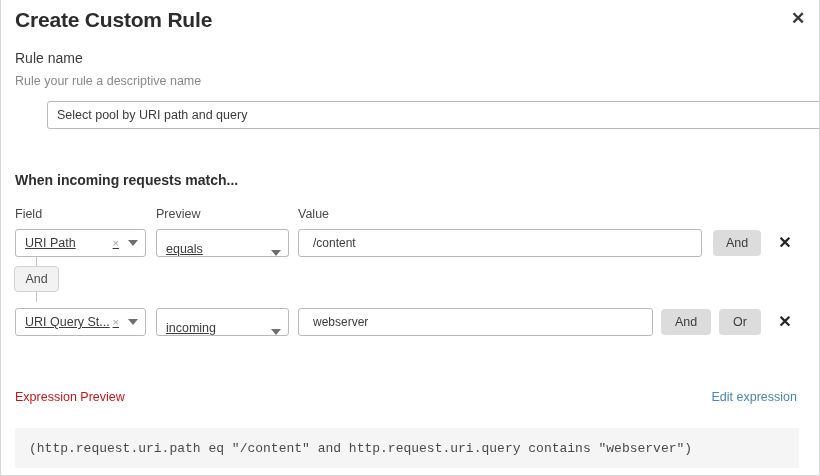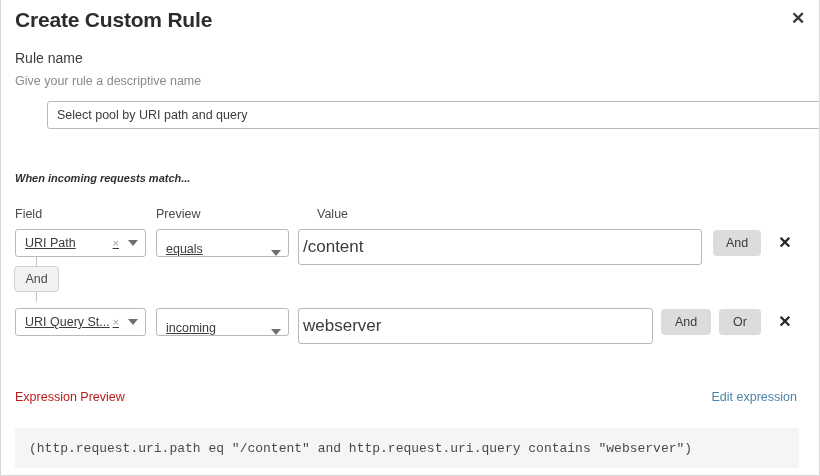--- a/index.html
+++ b/index.html
@@ -49,29 +49,29 @@
     background: #fff;
     font-size: 12.5px; color: #3c3c3c;
     padding: 0 9px;
     font-family: "Liberation Sans", sans-serif;
     outline: none;
     margin-left: 32px;
   }
   
   #match-heading {
     position: absolute; left: 14px; top: 172px;
-    font-size: 11px; font-weight: bold; color: #2f2f2f; font-style: italic;
+    font-size: 14px; font-weight: bold; color: #2f2f2f;
   }
   .col-label {
     position: absolute; top: 207px;
     font-size: 12.5px; color: #4a4a4a;
   }
   #label-field    { left: 14px; }
   #label-operator { left: 155px; }
-  #label-value    { left: 297px; margin-left: 19px; }
+  #label-value    { left: 297px; }
 
   
   .cond-row { position: absolute; left: 0; width: 820px; height: 28px; }
   #row-1 { top: 229px; }
   #row-2 { top: 308px; }
 
   .select-box {
     position: absolute; height: 28px;
     border: 1px solid #b9b9b9; border-radius: 3px;
     background: #fff;
@@ -96,25 +96,25 @@
   .caret {
     flex: 0 0 auto;
     width: 0; height: 0;
     border-left: 5px solid transparent;
     border-right: 5px solid transparent;
     border-top: 6px solid #6f6f6f;
     margin-left: 2px;
   }
 
   .value-input {
-    position: absolute; left: 297px; height: 36px;
+    position: absolute; left: 297px; height: 28px;
     border: 1px solid #b9b9b9; border-radius: 3px;
     background: #fff;
-    font-size: 17px; color: #3c3c3c;
-    padding: 0 4px;
+    font-size: 12px; color: #3c3c3c;
+    padding: 0 14px;
     font-family: "Liberation Sans", sans-serif;
     outline: none;
   }
   #value-input-1 { width: 404px; }
   #value-input-2 { width: 355px; }
 
   .logic-btn {
     position: absolute; height: 26px; top: 1px;
     background: #dcdcdc; border: none; border-radius: 4px;
     font-size: 12.5px; color: #3c3c3c;
@@ -179,21 +179,21 @@
 </style>
 </head>
 <body>
 
 <div id="modal">
 
   <div id="title">Create Custom Rule</div>
   <button id="close-btn">✕</button>
 
   <div id="rule-name-label">Rule name</div>
-  <div id="rule-name-help">Give your rule a descriptive name</div>
+  <div id="rule-name-help">Rule your rule a descriptive name</div>
   <input id="rule-name-input" type="text" value="Select pool by URI path and query" style="">
 
   <div id="match-heading">When incoming requests match...</div>
 
   <div class="col-label" id="label-field">Field</div>
   <div class="col-label" id="label-operator">Preview</div>
   <div class="col-label" id="label-value">Value</div>
 
   <div class="cond-row" id="row-1">
     <div class="select-box field-select">

